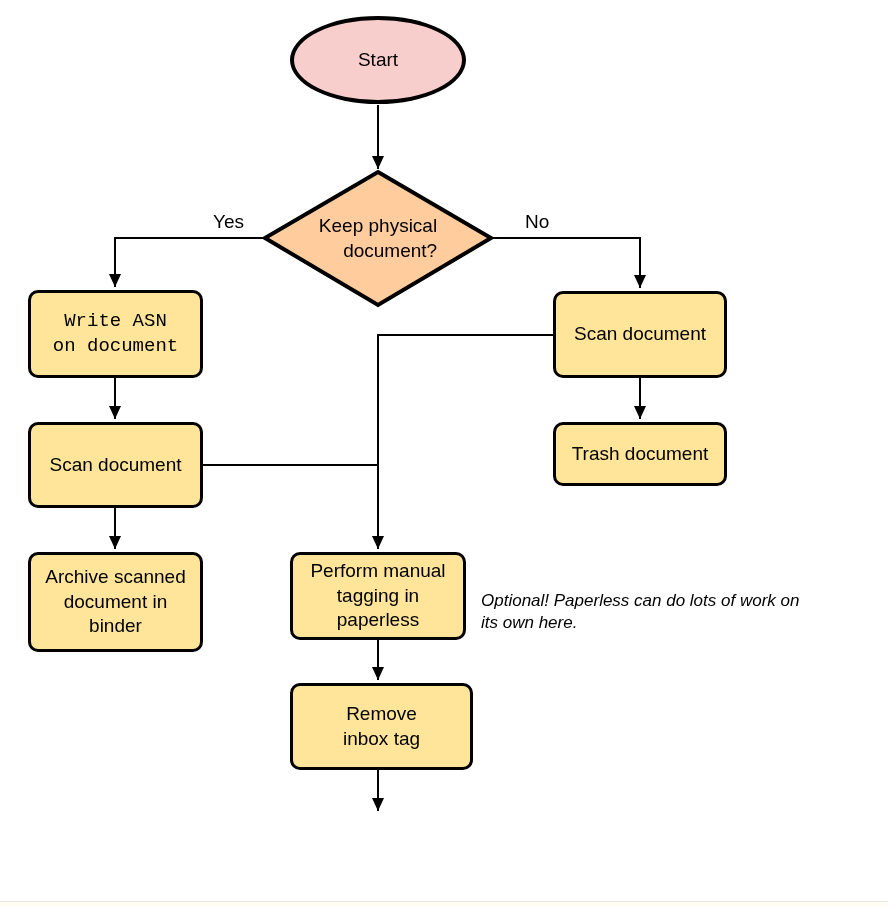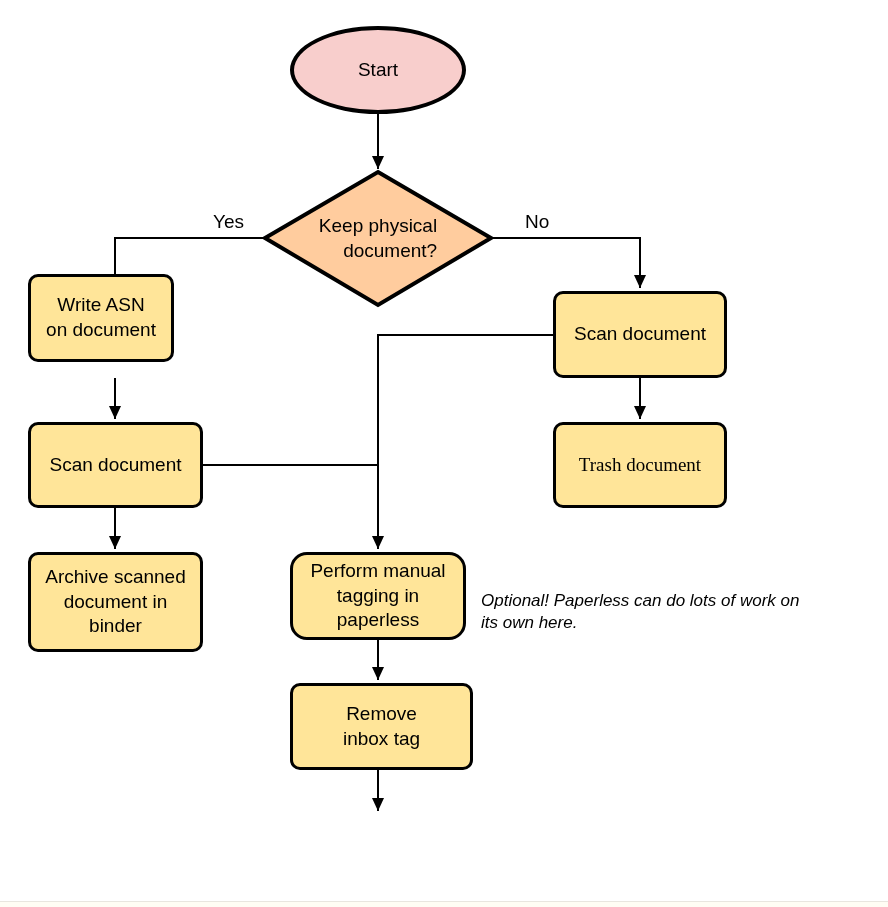--- a/index.html
+++ b/index.html
@@ -37,28 +37,28 @@
   }
   .ellipse {
     background: var(--terminal-fill, #F8CECC);
     border: 4px solid var(--stroke, #000);
     border-radius: 50%;
   }
   .diamond-label {
     background: transparent;
     text-align: right;
   }
-  .n-start     { left: 290px; top: 26px;  width: 176px; height: 88px; }
+  .n-start     { left: 290px; top: 16px;  width: 176px; height: 88px; }
   .n-decision  { left: 265px; top: 172px; width: 226px; height: 133px; }
-  .n-write-asn { left: 28px;  top: 274px; width: 146px; height: 88px; }
+  .n-write-asn { left: 28px;  top: 290px; width: 175px; height: 88px; font-family: Liberation Mono, monospace; }
   .n-scan-left { left: 28px;  top: 422px; width: 175px; height: 86px; }
   .n-archive   { left: 28px;  top: 552px; width: 175px; height: 100px; }
   .n-scan-right{ left: 553px; top: 291px; width: 174px; height: 87px; }
-  .n-trash     { left: 553px; top: 422px; width: 174px; height: 86px; font-family: Liberation Serif, serif; }
-  .n-tagging   { left: 290px; top: 552px; width: 176px; height: 88px; border-radius: 17px; }
+  .n-trash     { left: 553px; top: 422px; width: 174px; height: 64px; }
+  .n-tagging   { left: 290px; top: 552px; width: 176px; height: 88px; }
   .n-remove    { left: 290px; top: 683px; width: 183px; height: 87px; }
   .n-end       { left: 290px; top: 814px; width: 176px; height: 84px; }
   .edge-label {
     position: absolute;
     font-size: 19px;
     line-height: 1;
     text-align: center;
   }
   .lbl-yes { left: 213px; top: 212px; }
   .lbl-no  { left: 509px; top: 212px; margin-left: 16px; }

